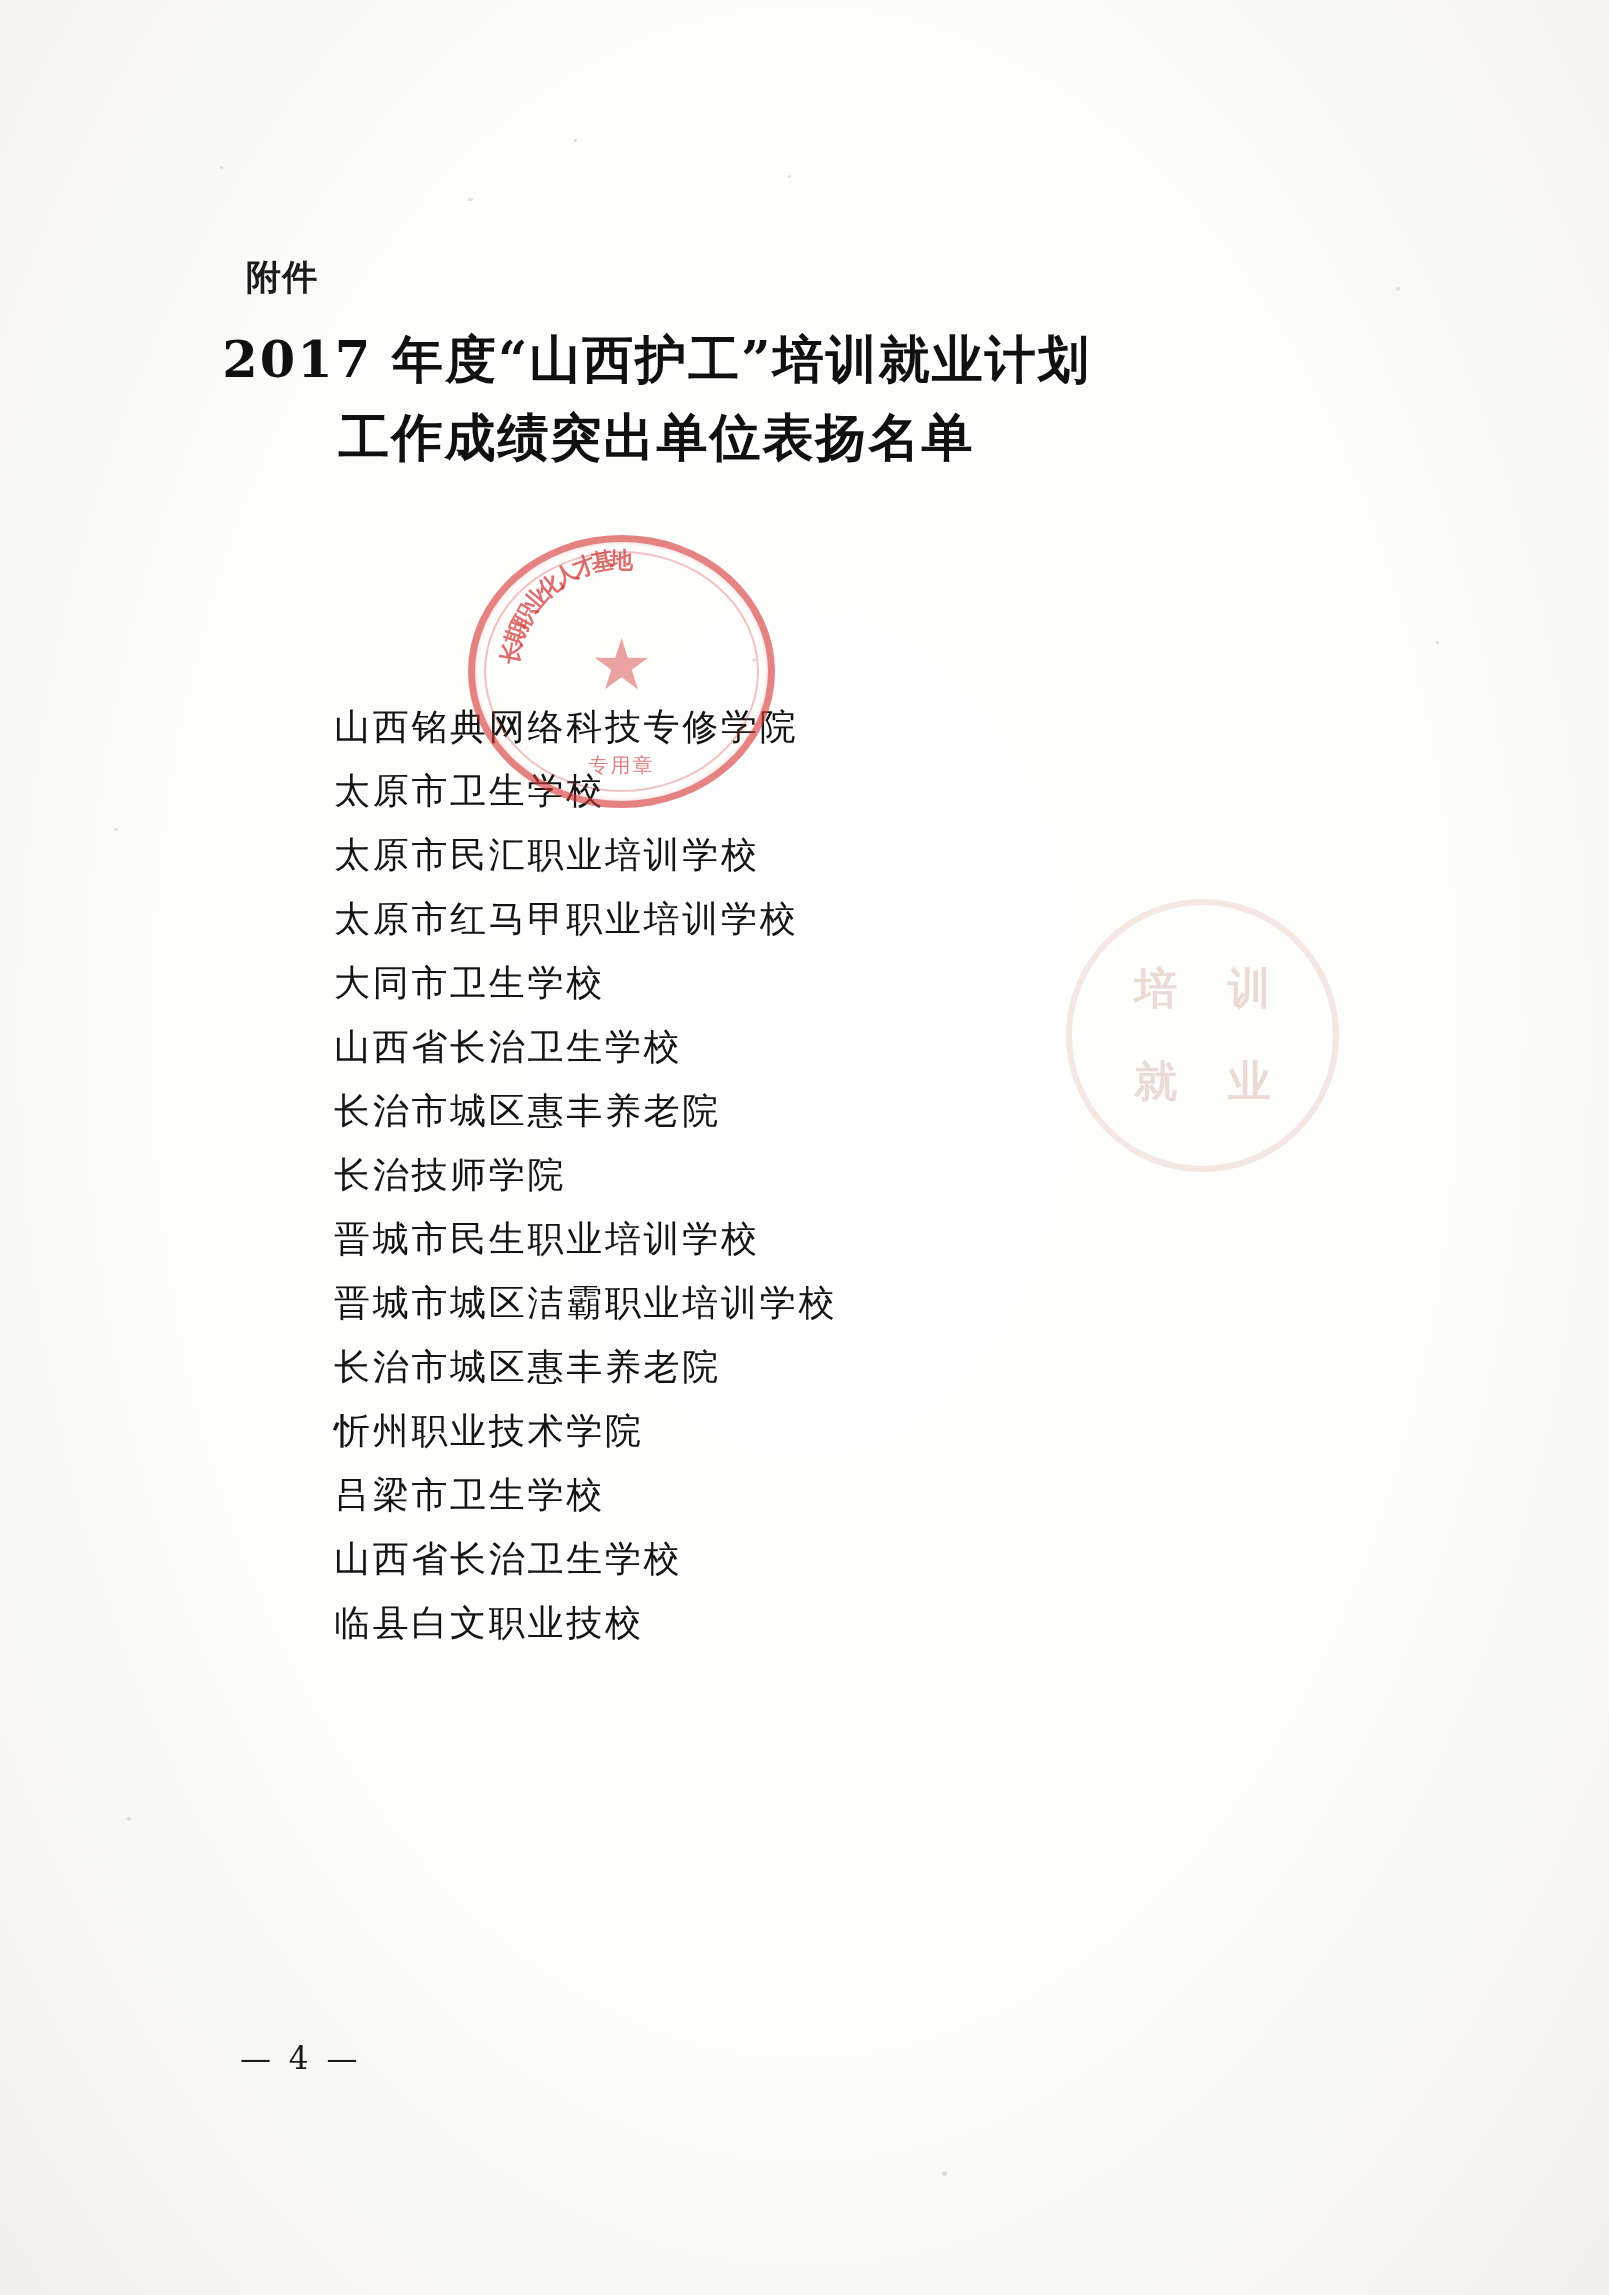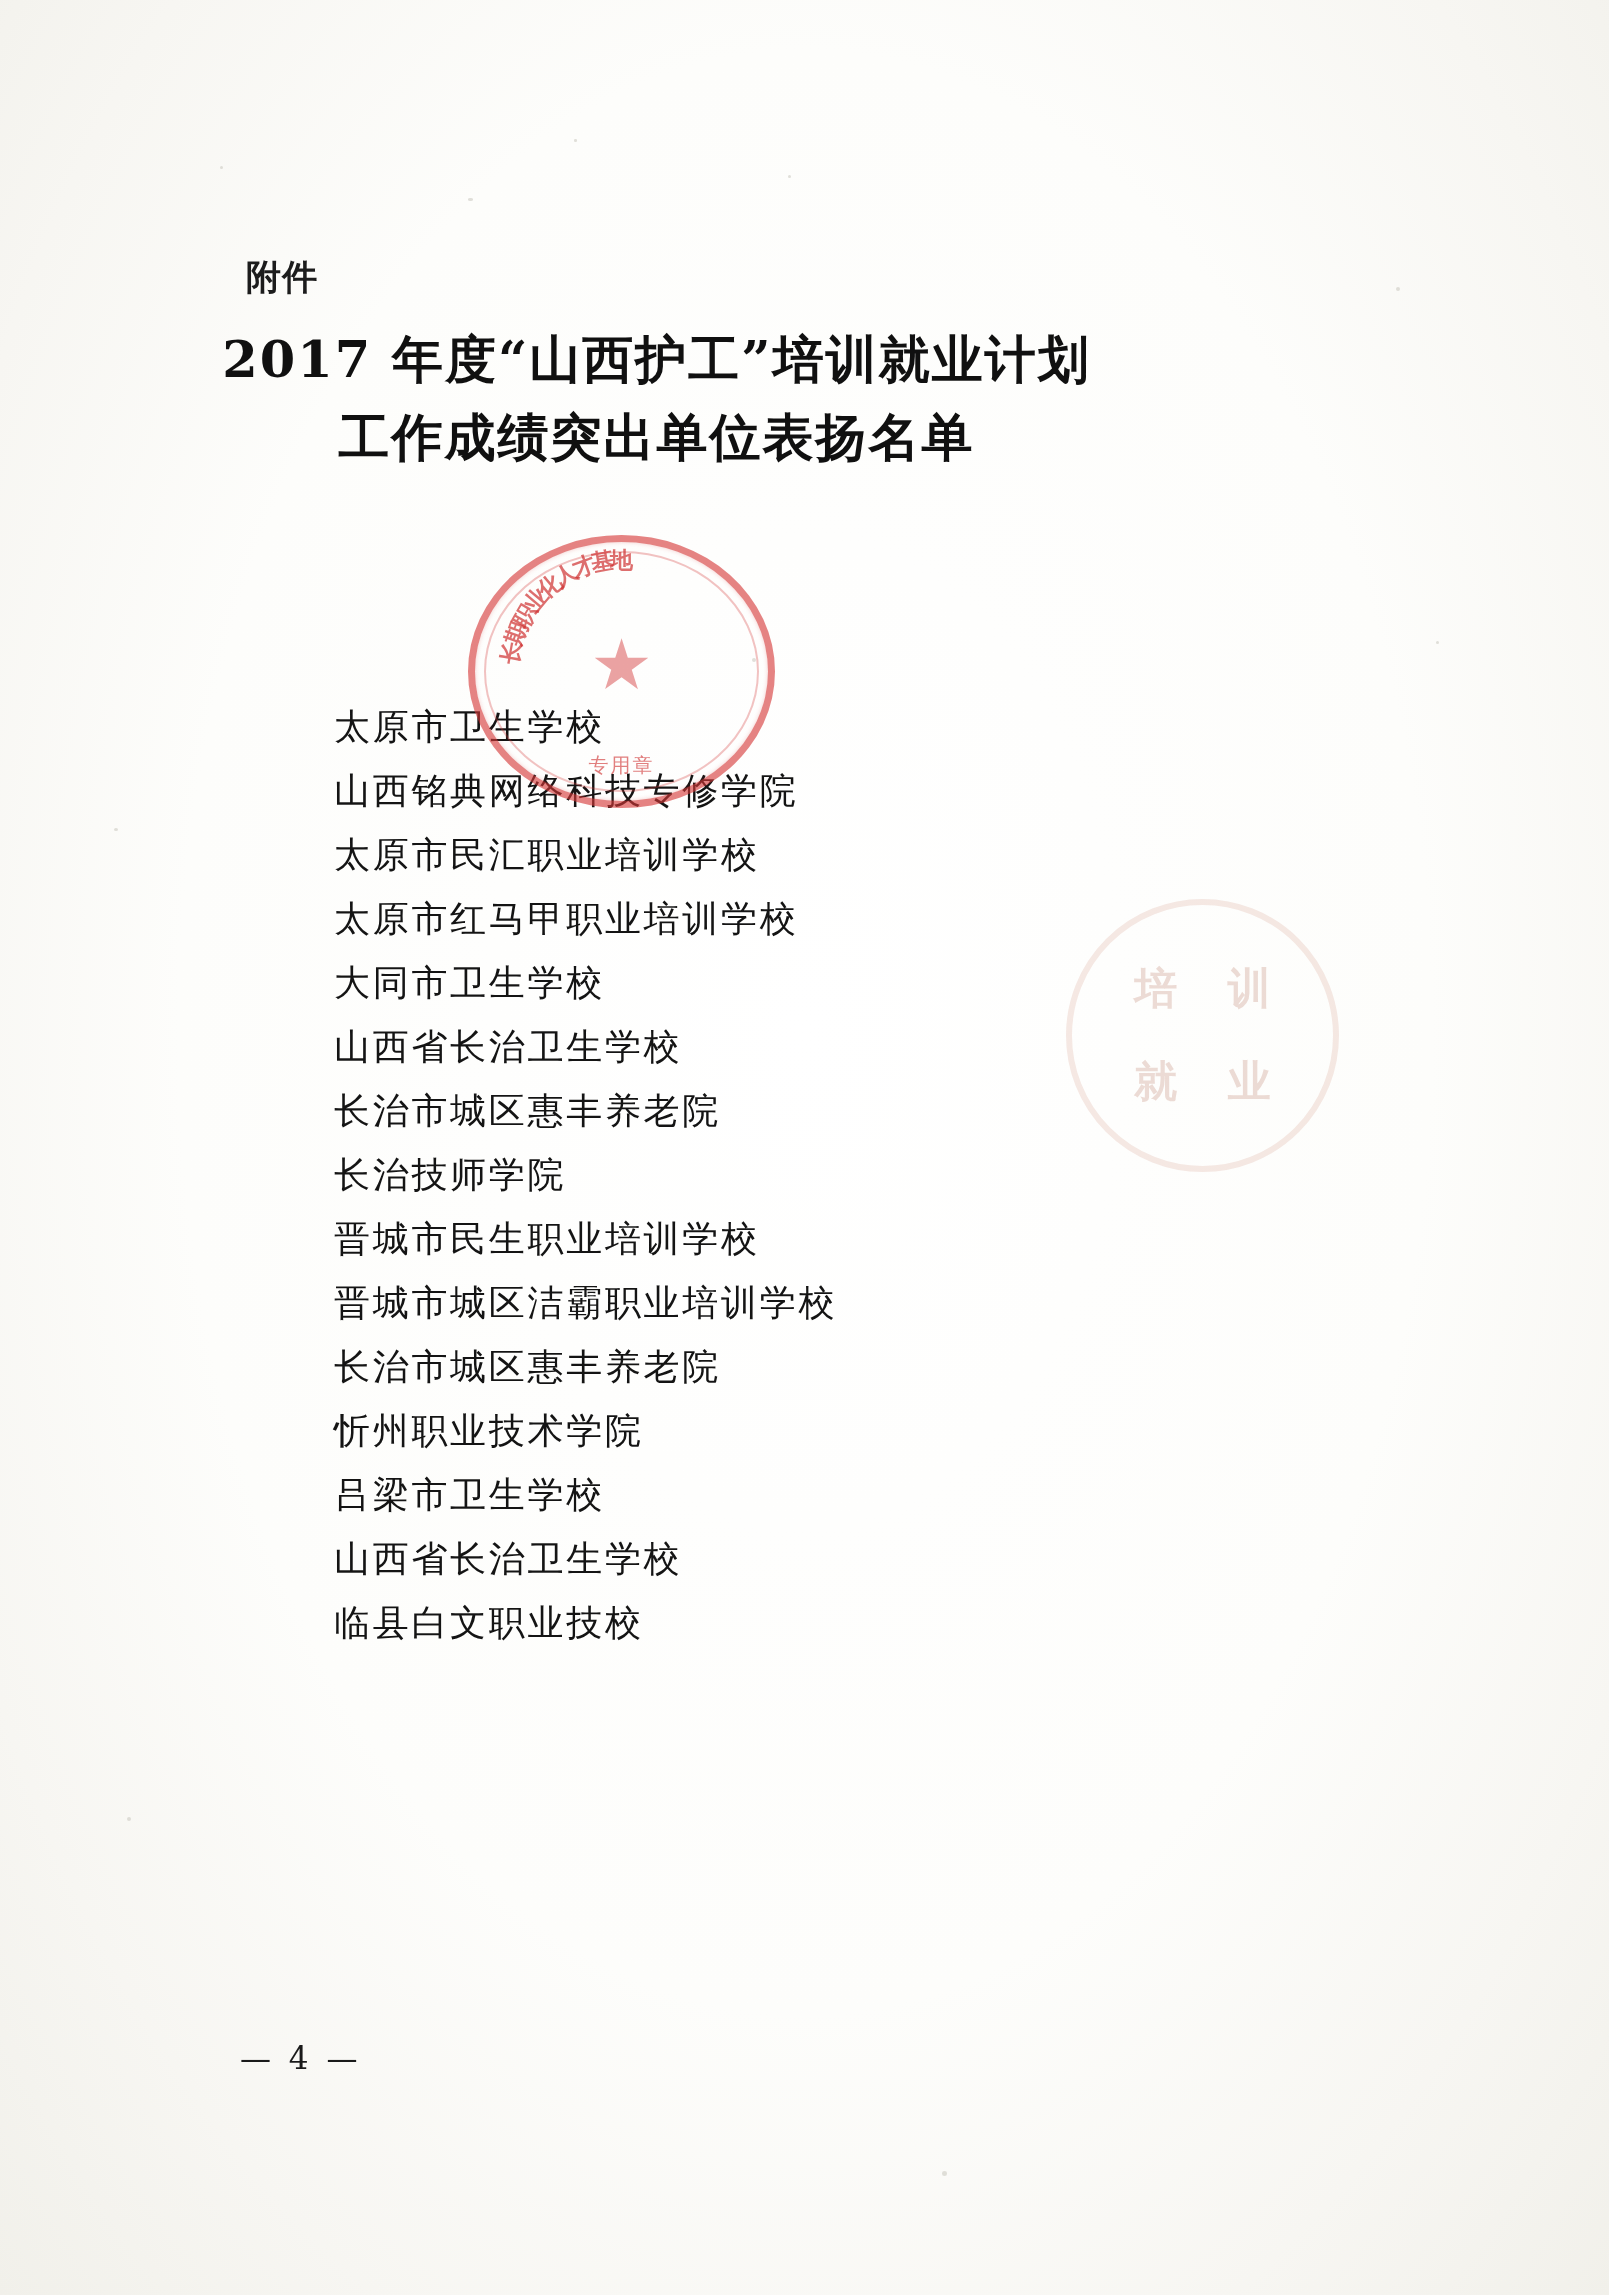--- a/index.html
+++ b/index.html
@@ -223,22 +223,22 @@
 
   <div id="attachment-label">附件</div>
 
   <div id="doc-title">
     <div class="line">2017 年度“山西护工”培训就业计划</div>
     <div class="line">工作成绩突出单位表扬名单</div>
   </div>
 
 
   <div id="institution-list">
+    <div class="item">山西铭典网络科技专修学院</div>
     <div class="item">太原市卫生学校</div>
-    <div class="item">山西铭典网络科技专修学院</div>
     <div class="item">太原市民汇职业培训学校</div>
     <div class="item">太原市红马甲职业培训学校</div>
     <div class="item">大同市卫生学校</div>
     <div class="item">山西省长治卫生学校</div>
     <div class="item">长治市城区惠丰养老院</div>
     <div class="item">长治技师学院</div>
     <div class="item">晋城市民生职业培训学校</div>
     <div class="item">晋城市城区洁霸职业培训学校</div>
     <div class="item">长治市城区惠丰养老院</div>
     <div class="item">忻州职业技术学院</div>

